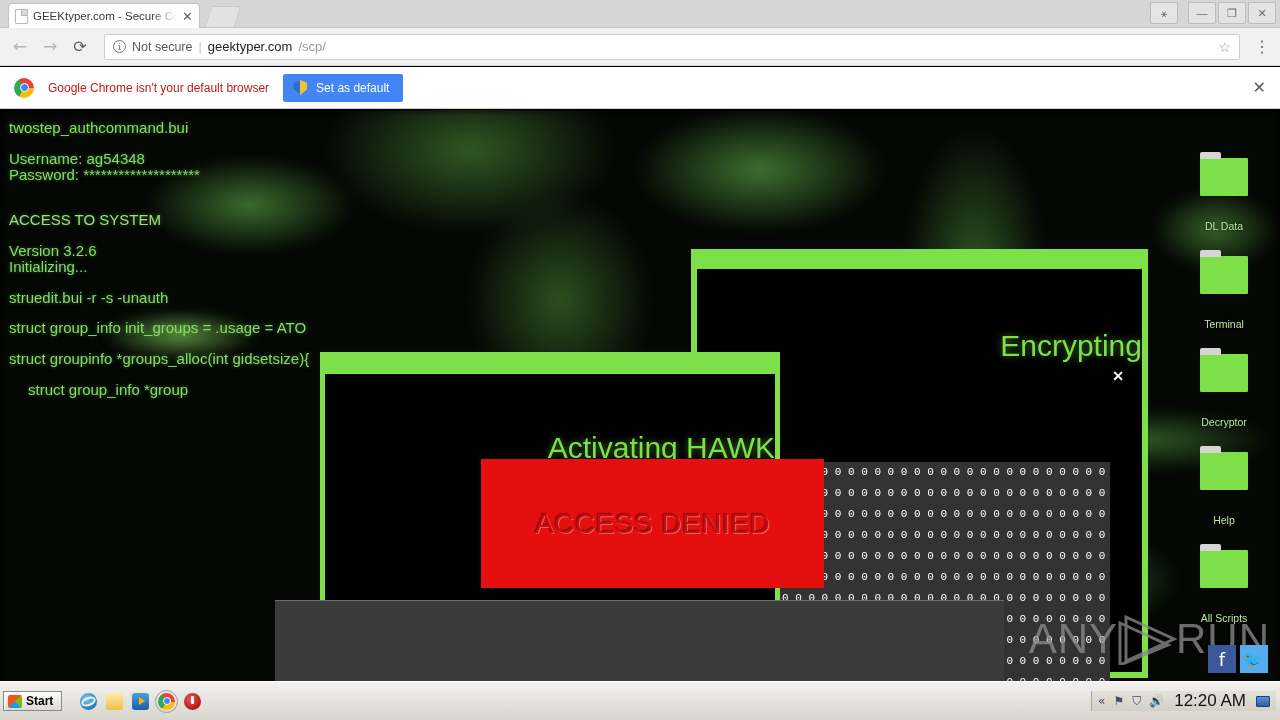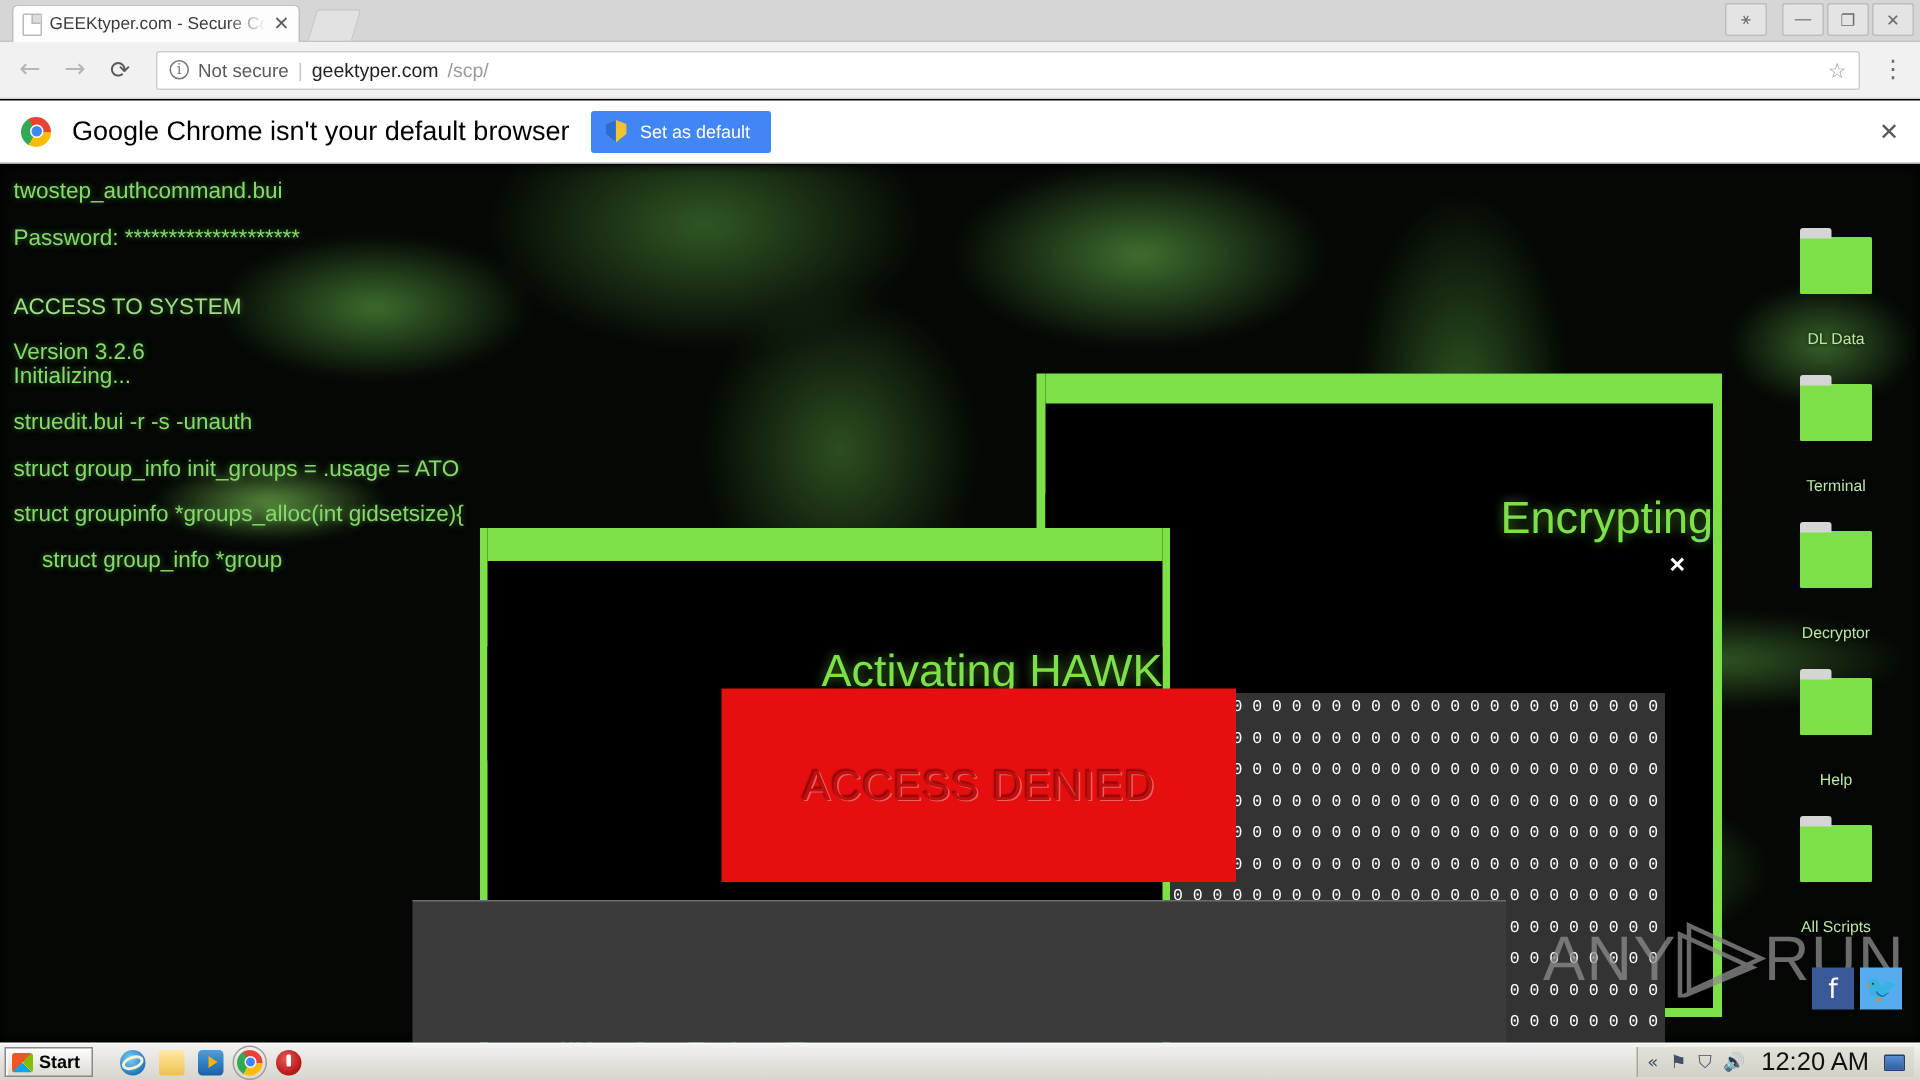--- a/index.html
+++ b/index.html
@@ -131,21 +131,21 @@
   .chrome-logo {
     width: 20px; height: 20px; border-radius: 50%;
     background: conic-gradient(from -30deg, #ea4335 0deg 120deg, #fbbc05 120deg 240deg, #34a853 240deg 360deg);
     position: relative; flex: 0 0 auto;
   }
   .chrome-logo::after {
     content: ""; position: absolute; inset: 5.5px;
     background: #4285f4; border-radius: 50%;
     border: 1.5px solid #fff;
   }
-  .infobar-text { font-size: 18px; color: #000000; }
+  .infobar-text { font-size: 12px; color: #b91c1c; }
   .setdefault-btn {
     background: #4285f4; color: #fff;
     height: 28px; border-radius: 2px;
     display: flex; align-items: center; gap: 9px;
     padding: 0 14px 0 10px;
     font-size: 12px; cursor: pointer;
     border: none;
     font-family: "Liberation Sans", sans-serif;
   }
   .shield-icon {
@@ -329,21 +329,21 @@
     display: flex; align-items: center; justify-content: center;
     color: #fff; font-size: 18px;
     font-family: "DejaVu Sans", sans-serif;
   }
   .fb { background: #3b5998; }
   .tw { background: #55acee; }
 
   
   .taskbar {
     position: absolute; bottom: 0; left: 0;
-    width: 1280px; height: 25px;
+    width: 1280px; height: 39px;
     background: linear-gradient(to bottom, #f3f2f0 0%, #e6e4df 45%, #d8d5cd 100%);
     border-top: 1px solid #ffffff;
     display: flex; align-items: center;
   }
   .start-btn {
     margin-left: 3px;
     height: 20px;
     display: flex; align-items: center; gap: 4px;
     padding: 0 8px 0 4px;
     background: linear-gradient(to bottom, #fdfdfd, #dedbd3);
@@ -434,20 +434,21 @@
     </button>
     <span class="infobar-close">✕</span>
   </div>
 
   <div class="viewport">
     <div class="bg-map"></div>
 
     <div class="term-log" id="term-log">
         <div>twostep_authcommand.bui</div>
         <div class="sp"></div>
+        <div>Username: ag54348</div>
         <div>Password: ********************</div>
         <div class="sp"></div>
         <div class="sp"></div>
         <div class="dim">ACCESS TO SYSTEM</div>
         <div class="sp"></div>
         <div>Version 3.2.6</div>
         <div>Initializing...</div>
         <div class="sp"></div>
         <div>struedit.bui -r -s -unauth</div>
         <div class="sp"></div>

